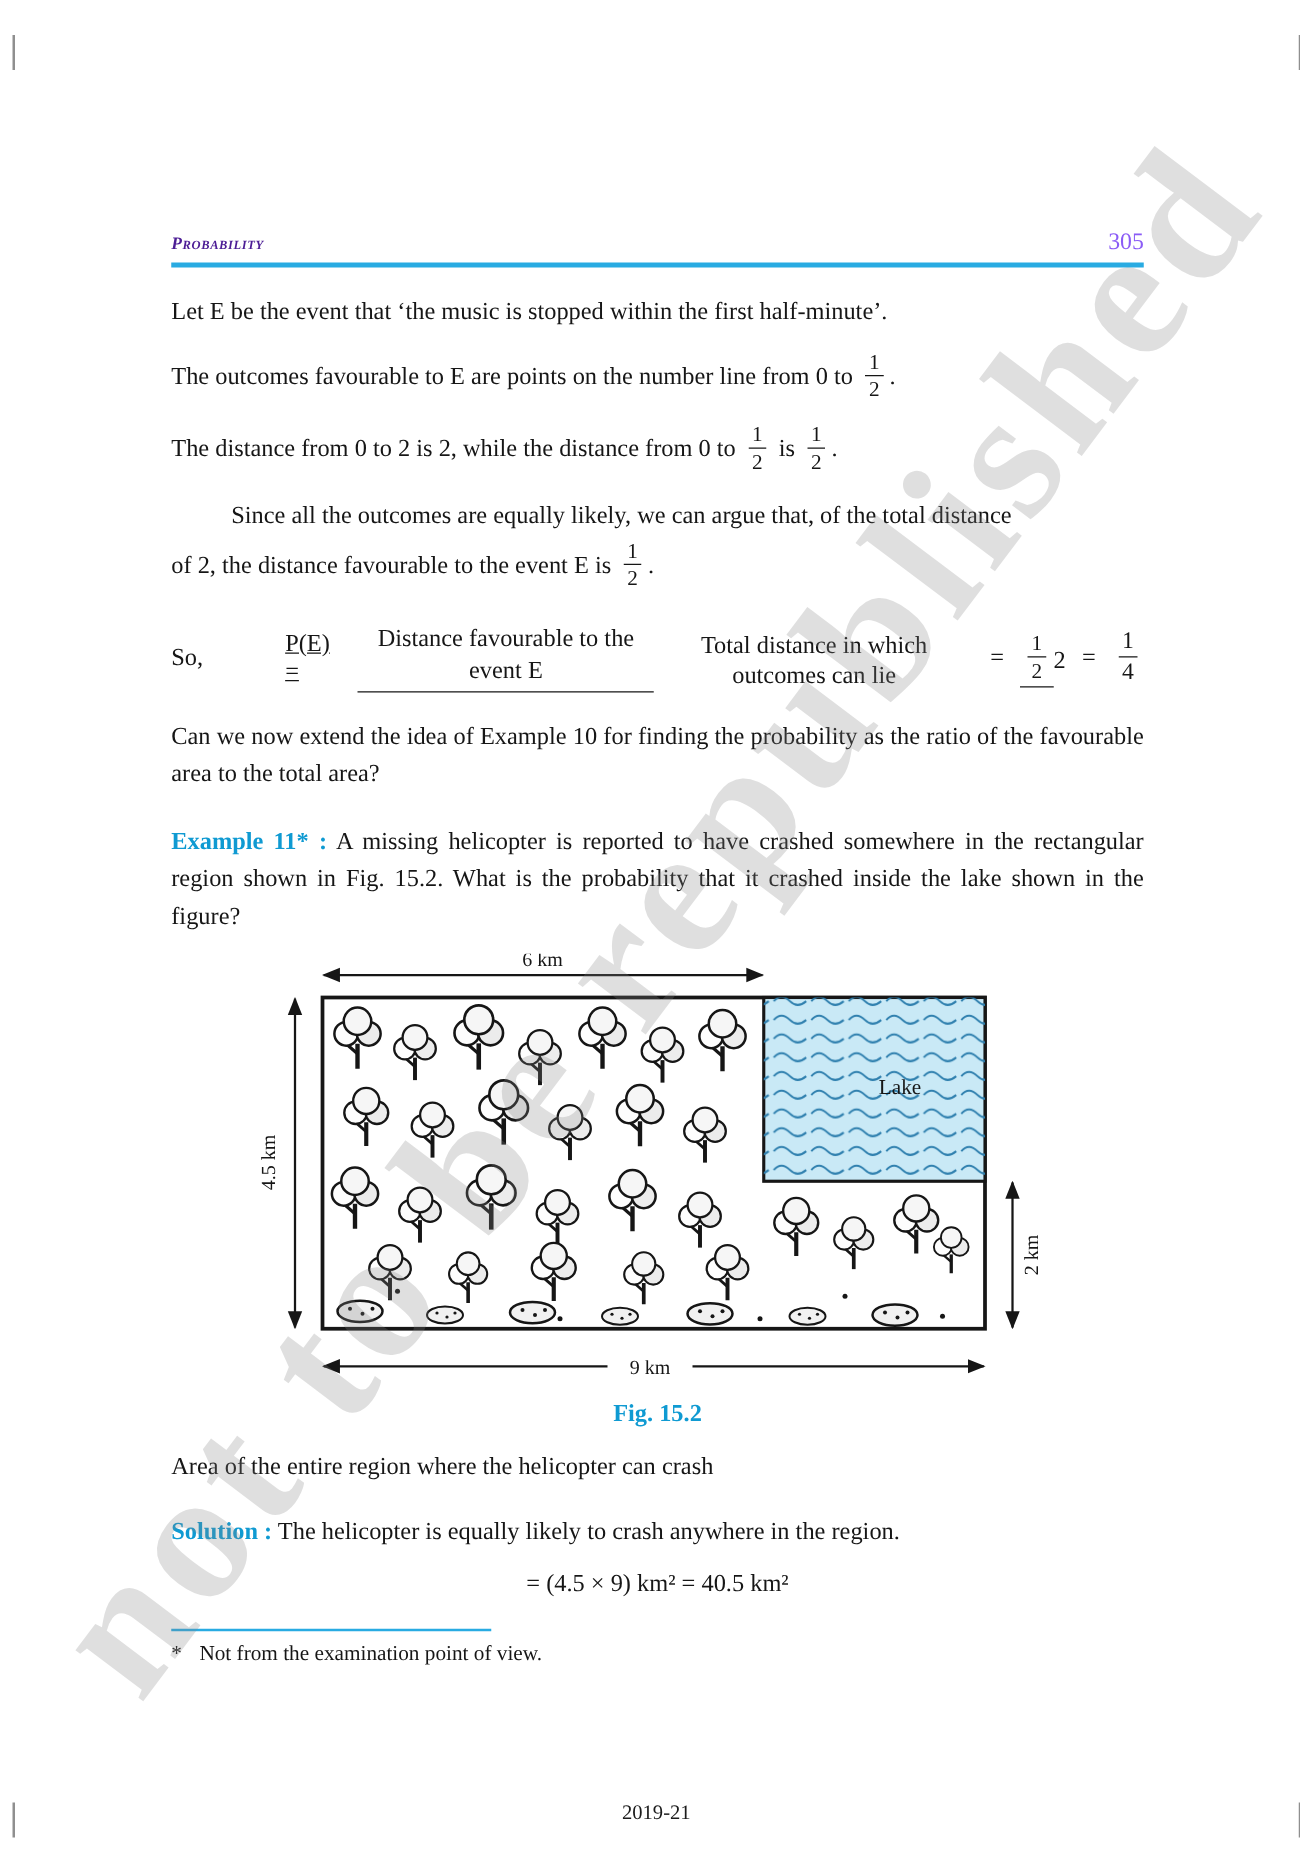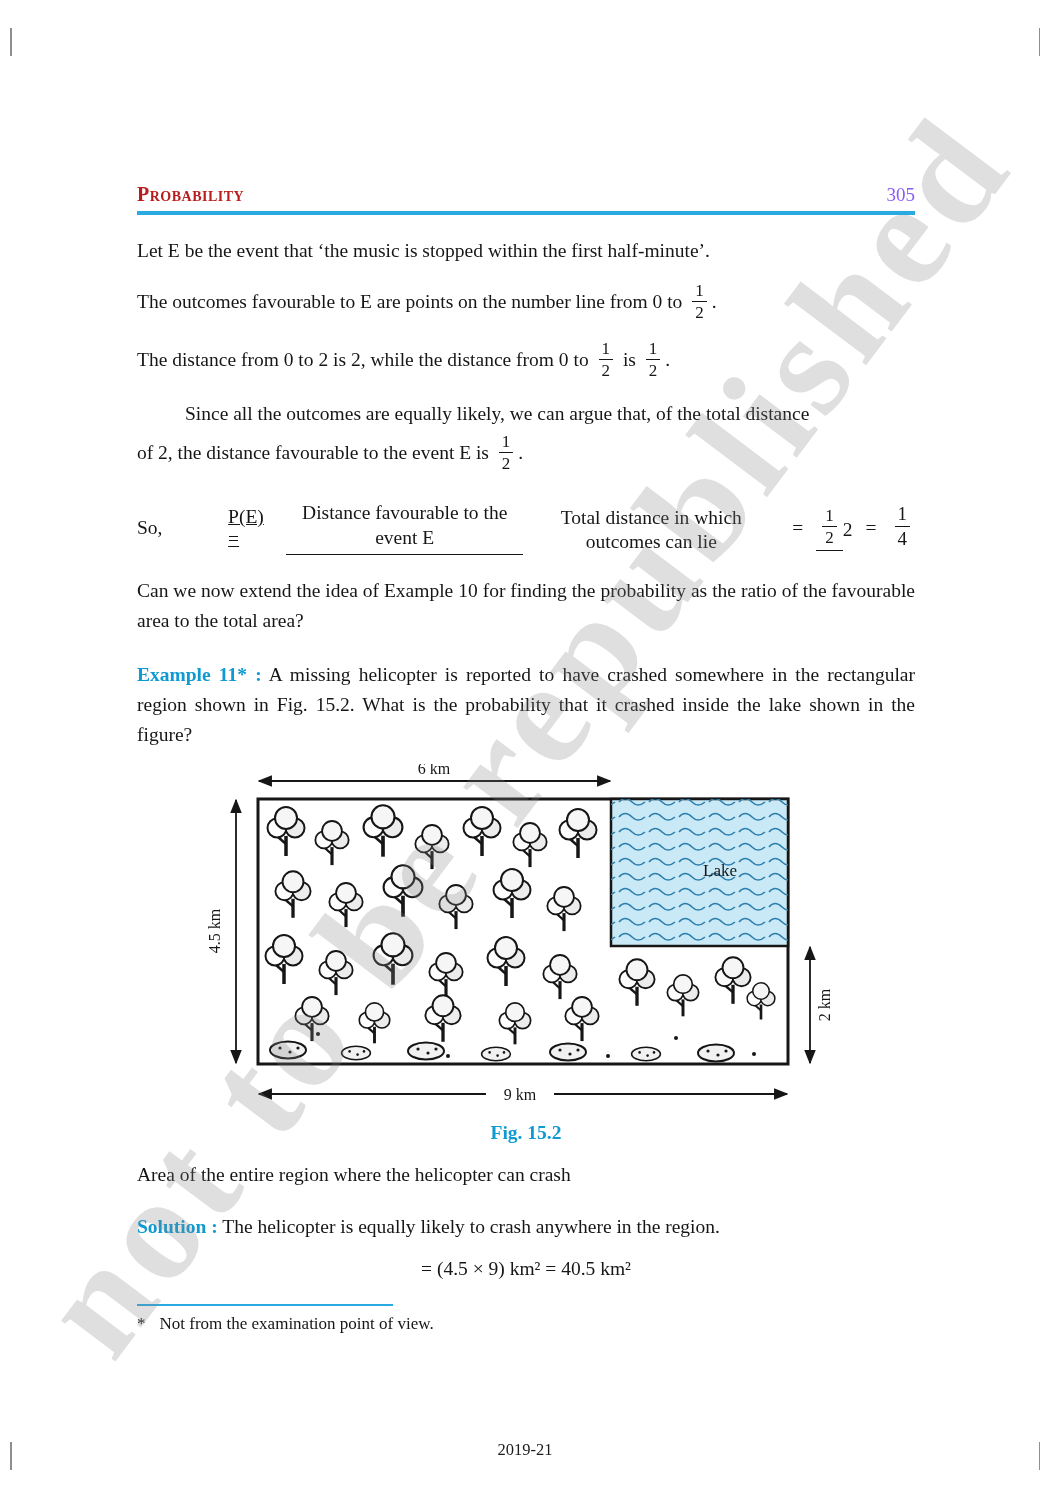--- a/index.html
+++ b/index.html
@@ -8,22 +8,22 @@
     background:#ffffff;
     font-family:"Liberation Serif", "DejaVu Serif", serif;
     color:#161616;
   }
   .page{position:absolute;left:0;top:0;width:1050px;height:1500px;}
   .content{position:absolute;left:137px;top:183px;width:778px;}
 
   
   .running-head{display:flex;justify-content:space-between;align-items:baseline;}
   .head-title{
-    font-variant:small-caps;font-size:20px;letter-spacing:.5px;
-    color:#b91c1c;font-weight:600;
+    font-variant:small-caps;font-size:14px;letter-spacing:.5px;
+    color:#4c1d95;font-weight:600;font-style:italic;
   }
   .head-page{font-size:19px;color:#8b5cf6;}
   .head-rule{height:4px;background:#29abe2;margin-top:5px;}
 
   .body-p{font-size:19.5px;line-height:30px;margin:0;text-align:justify;}
   .mt1{margin-top:21px;}
   .mt2{margin-top:17px;}
   .indent{text-indent:48px;}
 
   

